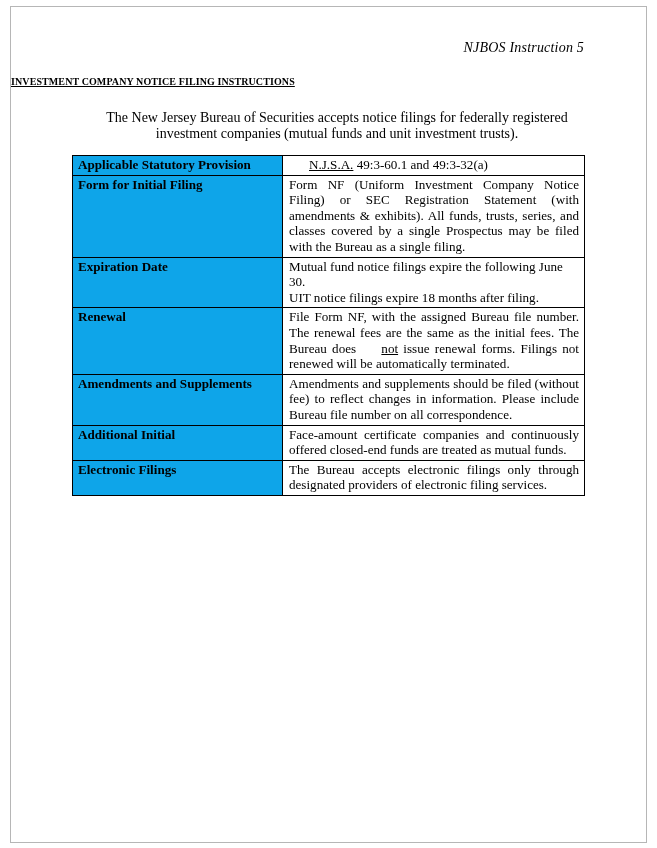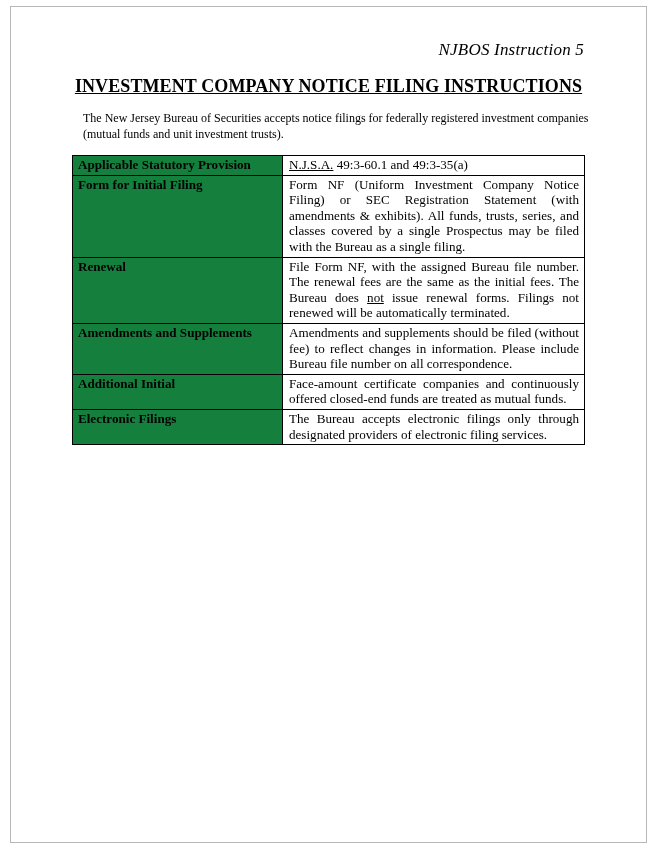--- a/index.html
+++ b/index.html
@@ -30,114 +30,121 @@
     width: 100%;
     height: 100%;
   }
 
   
   .running-head {
     position: absolute;
     top: 33px;
     right: 62px;
     font-style: italic;
-    font-size: 17px;
+    font-size: 14px;
     letter-spacing: 0.2px;
     white-space: nowrap;
   }
 
   
   .doc-title {
     position: absolute;
     top: 69px;
     left: 0;
     width: 100%;
-    text-align: center;
+    text-align: left;
     font-weight: bold;
-    font-size: 18px;
+    font-size: 10px;
     letter-spacing: 0.1px;
   }
   .doc-title span {
     text-decoration: underline;
   }
 
   
   .intro {
     position: absolute;
     top: 103px;
     left: 72px;
     width: 508px;
-    font-size: 12px;
+    font-size: 14px;
     line-height: 16.4px;
-    text-align: left;
+    text-align: center;
   }
 
   
   .info-table {
     position: absolute;
     top: 148px;
     left: 61px;
     width: 513px;
     border-collapse: collapse;
     table-layout: fixed;
     font-size: 13.1px;
   }
   .info-table td {
     border: 1px solid #000000;
     vertical-align: top;
     padding: 1px 4px 2px 5px;
     line-height: 15.6px;
   }
   .info-table td.label {
     width: 200px;
-    background: #15803d;
+    background: #0ea5e9;
     font-weight: bold;
     white-space: nowrap;
   }
   .info-table td.value {
     background: #ffffff;
     text-align: justify;
     text-justify: inter-word;
     padding-left: 6px;
     padding-right: 5px;
   }
   .info-table td.value .line {
     display: block;
     text-align: left;
   }
-  .u { text-decoration: underline; }
+  .u { text-decoration: underline; margin-left: 20px; }
 </style>
 </head>
 <body>
 
 <div id="page">
   <div class="page-inner">
 
     <div class="running-head">NJBOS Instruction 5</div>
 
     <div class="doc-title"><span>INVESTMENT COMPANY NOTICE FILING INSTRUCTIONS</span></div>
 
     <div class="intro">The New Jersey Bureau of Securities accepts notice filings for federally registered investment companies (mutual funds and unit investment trusts).</div>
 
     <table class="info-table">
       <tbody>
 
         <tr>
           <td class="label">Applicable Statutory Provision</td>
-          <td class="value"><span class="u">N.J.S.A.</span><span> 49:3-60.1 and 49:3-35(a)</span></td>
+          <td class="value"><span class="u">N.J.S.A.</span><span> 49:3-60.1 and 49:3-32(a)</span></td>
         </tr>
 
 
         <tr>
           <td class="label">Form for Initial Filing</td>
           <td class="value">Form NF (Uniform Investment Company Notice Filing) or SEC Registration Statement (with amendments &amp; exhibits).  All funds, trusts, series, and classes covered by a single Prospectus may be filed with the Bureau as a single filing.</td>
         </tr>
 
 
 
+        <tr>
+          <td class="label">Expiration Date</td>
+          <td class="value">
+            <span class="line">Mutual fund notice filings expire the following June 30.</span>
+            <span class="line">UIT notice filings expire 18 months after filing.</span>
+          </td>
+        </tr>
 
         <tr>
           <td class="label">Renewal</td>
           <td class="value"><span>File Form NF, with the assigned Bureau file number.  The renewal fees are the same as the initial fees.  The Bureau does </span><span class="u">not</span><span> issue renewal forms.  Filings not renewed will be automatically terminated.</span></td>
         </tr>
 
         <tr>
           <td class="label">Amendments and Supplements</td>
           <td class="value">Amendments and supplements should be filed (without fee) to reflect changes in information.  Please include Bureau file number on all correspondence.</td>
         </tr>

